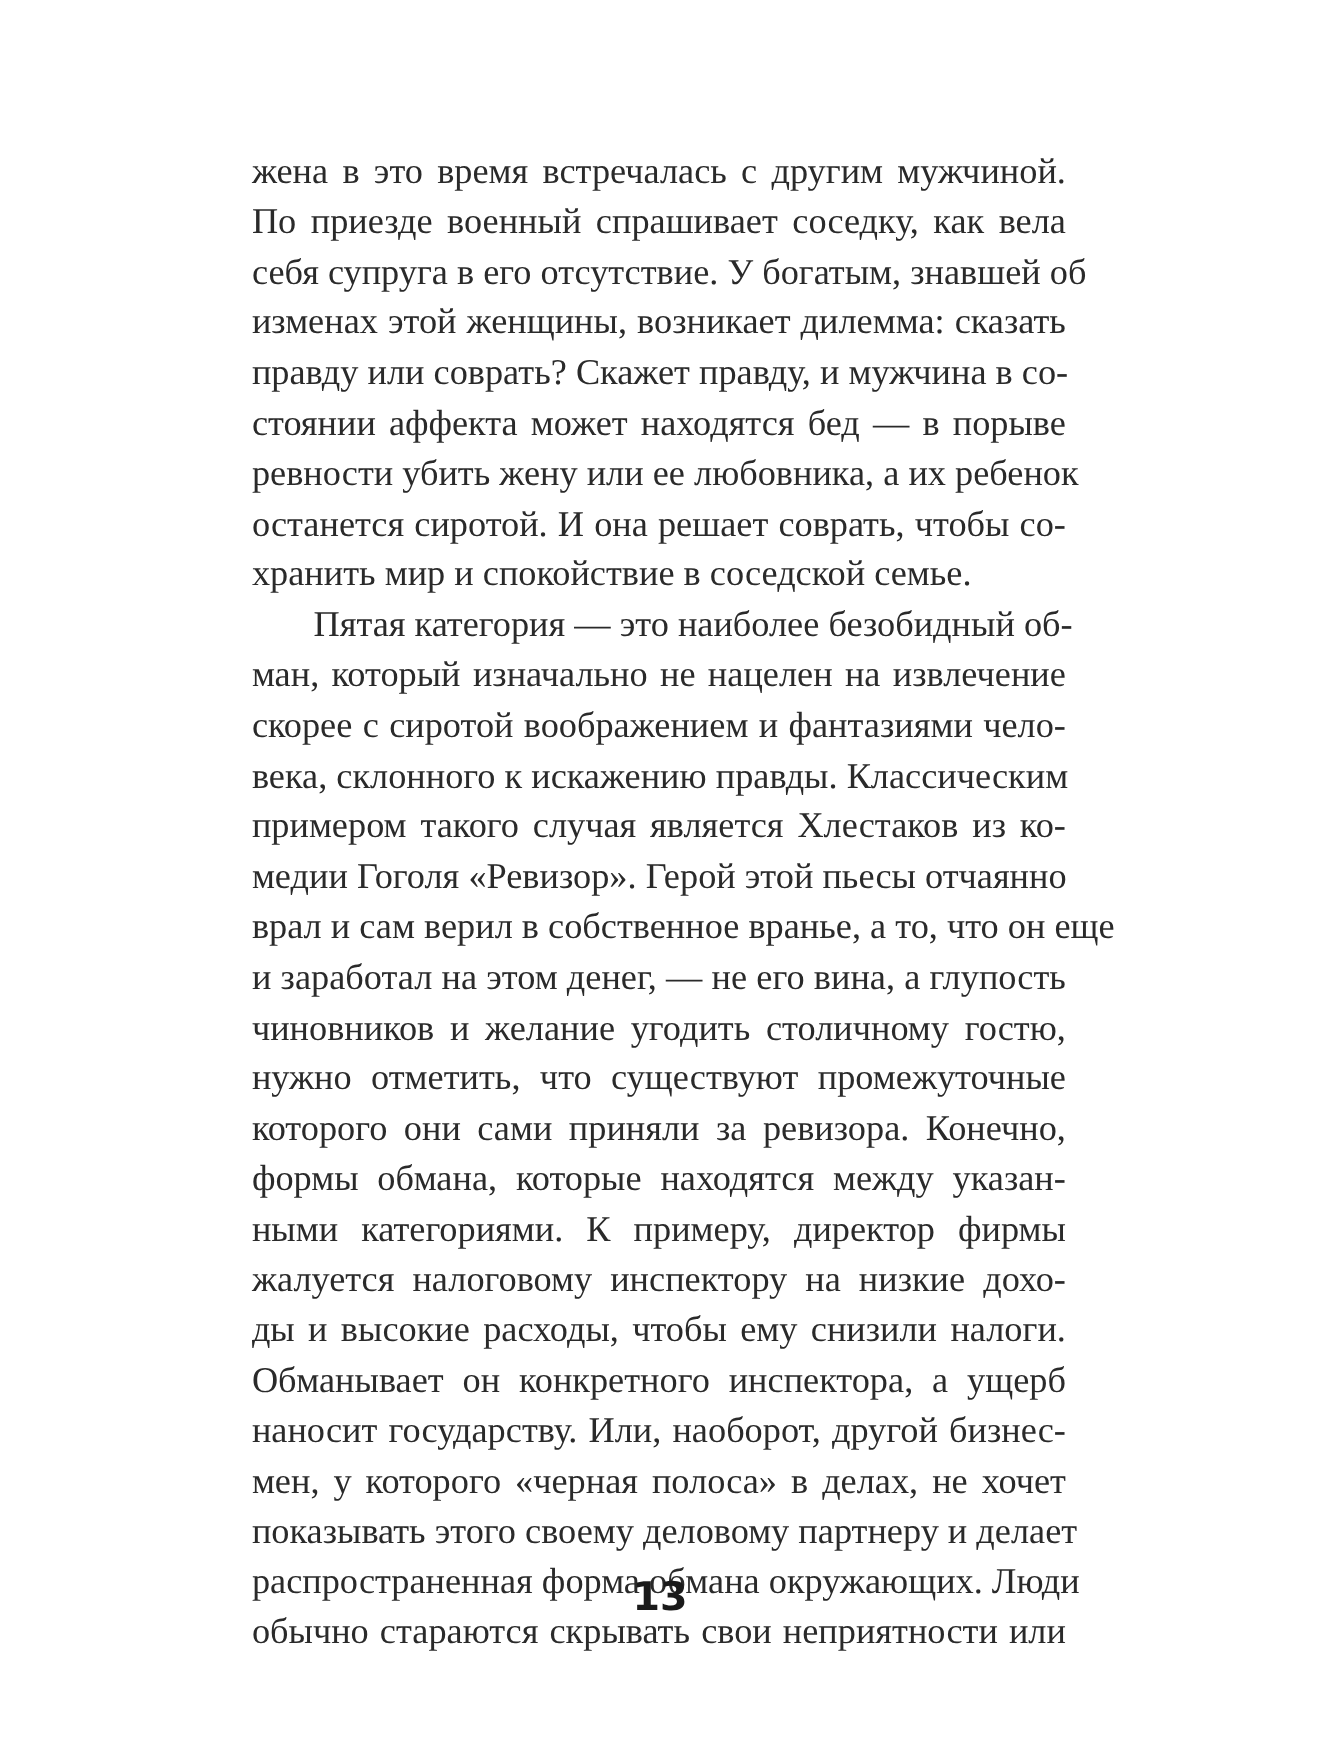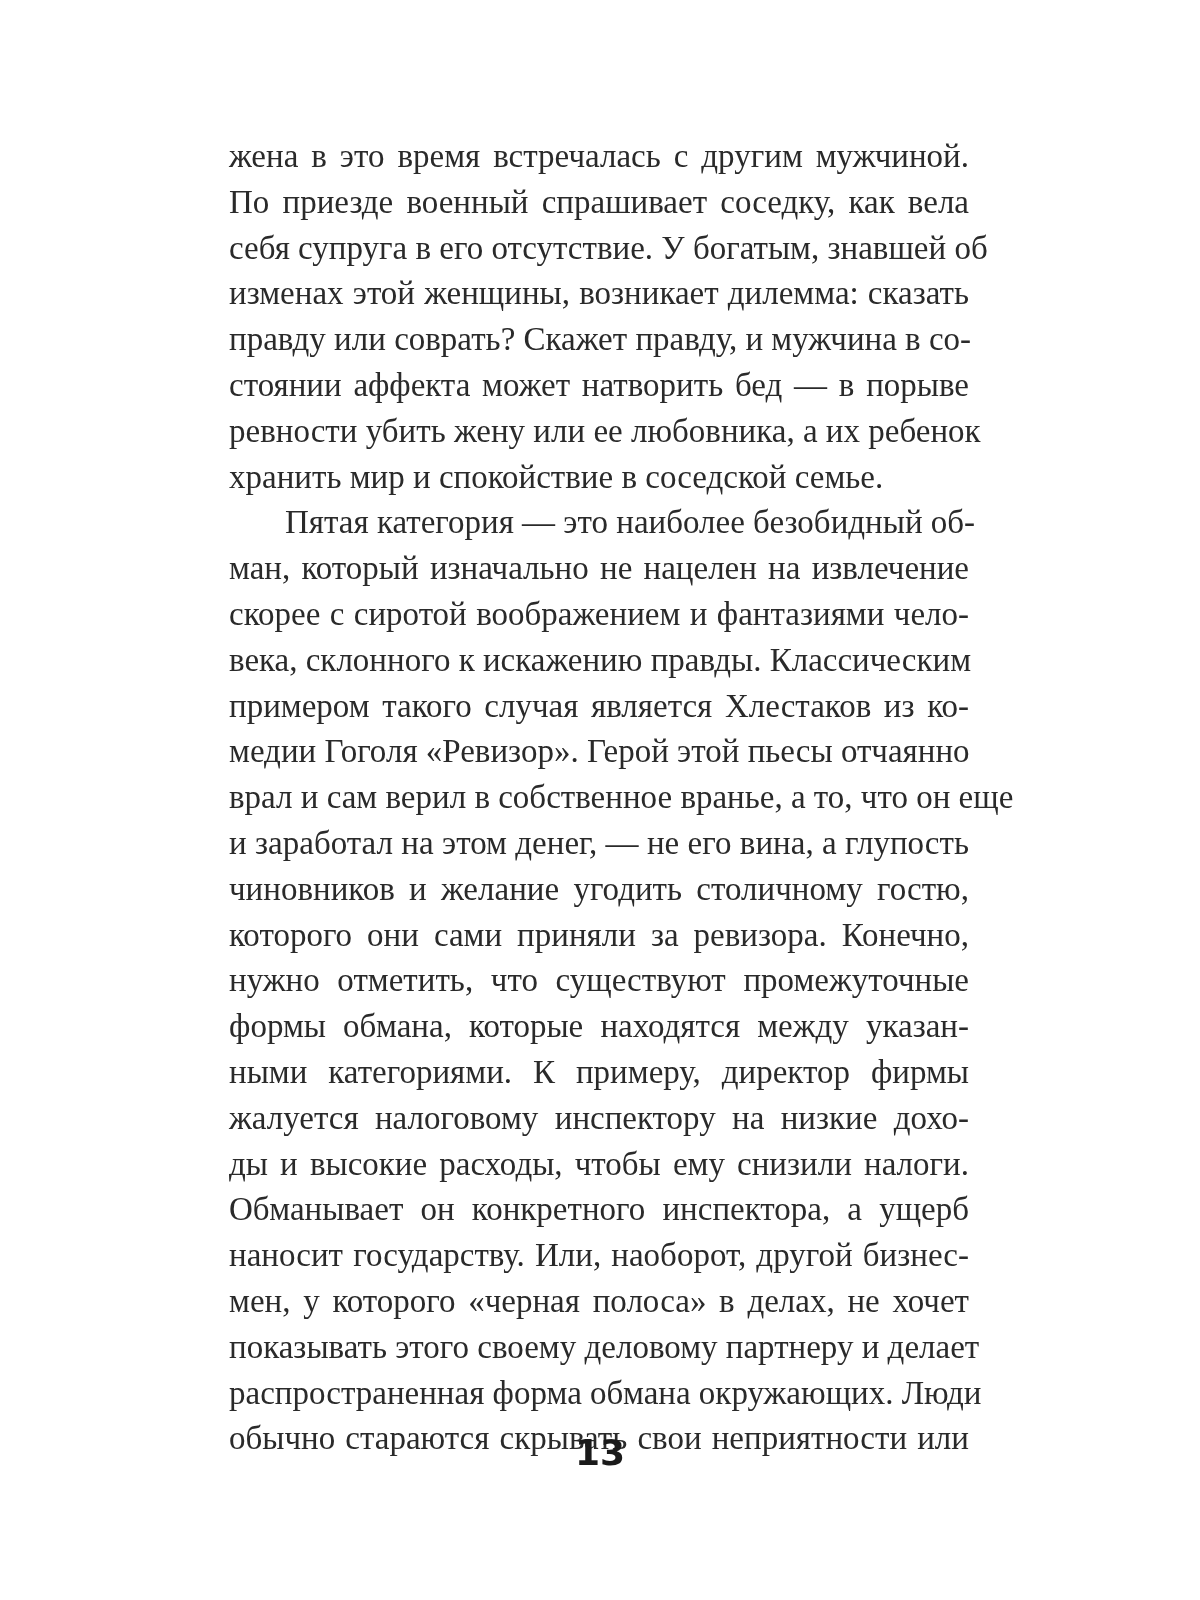--- a/index.html
+++ b/index.html
@@ -60,35 +60,36 @@
 <body>
 
 <div class="page">
   <div class="text-block">
 
     <div class="line">жена в это время встречалась с другим мужчиной.</div>
     <div class="line">По приезде военный спрашивает соседку, как вела</div>
     <div class="line">себя супруга в его отсутствие. У богатым, знавшей об</div>
     <div class="line">изменах этой женщины, возникает дилемма: сказать</div>
     <div class="line">правду или соврать? Скажет правду, и мужчина в со-</div>
-    <div class="line">стоянии аффекта может натворить бед — в порыве</div>
+    <div class="line">стоянии аффекта может находятся бед — в порыве</div>
     <div class="line">ревности убить жену или ее любовника, а их ребенок</div>
+    <div class="line">останется сиротой. И она решает соврать, чтобы со-</div>
     <div class="line last">хранить мир и спокойствие в соседской семье.</div>
 
     <div class="line indent">Пятая категория — это наиболее безобидный об-</div>
     <div class="line">ман, который изначально не нацелен на извлечение</div>
     <div class="line">скорее с сиротой воображением и фантазиями чело-</div>
     <div class="line">века, склонного к искажению правды. Классическим</div>
     <div class="line">примером такого случая является Хлестаков из ко-</div>
     <div class="line">медии Гоголя «Ревизор». Герой этой пьесы отчаянно</div>
     <div class="line">врал и сам верил в собственное вранье, а то, что он еще</div>
     <div class="line">и заработал на этом денег, — не его вина, а глупость</div>
     <div class="line">чиновников и желание угодить столичному гостю,</div>
+    <div class="line">нужно отметить, что существуют промежуточные</div>
     <div class="line">которого они сами приняли за ревизора. Конечно,</div>
-    <div class="line">нужно отметить, что существуют промежуточные</div>
     <div class="line">формы обмана, которые находятся между указан-</div>
     <div class="line">ными категориями. К примеру, директор фирмы</div>
     <div class="line">жалуется налоговому инспектору на низкие дохо-</div>
     <div class="line">ды и высокие расходы, чтобы ему снизили налоги.</div>
     <div class="line">Обманывает он конкретного инспектора, а ущерб</div>
     <div class="line">наносит государству. Или, наоборот, другой бизнес-</div>
     <div class="line">мен, у которого «черная полоса» в делах, не хочет</div>
     <div class="line">показывать этого своему деловому партнеру и делает</div>
     <div class="line">распространенная форма обмана окружающих. Люди</div>
     <div class="line">обычно стараются скрывать свои неприятности или</div>

